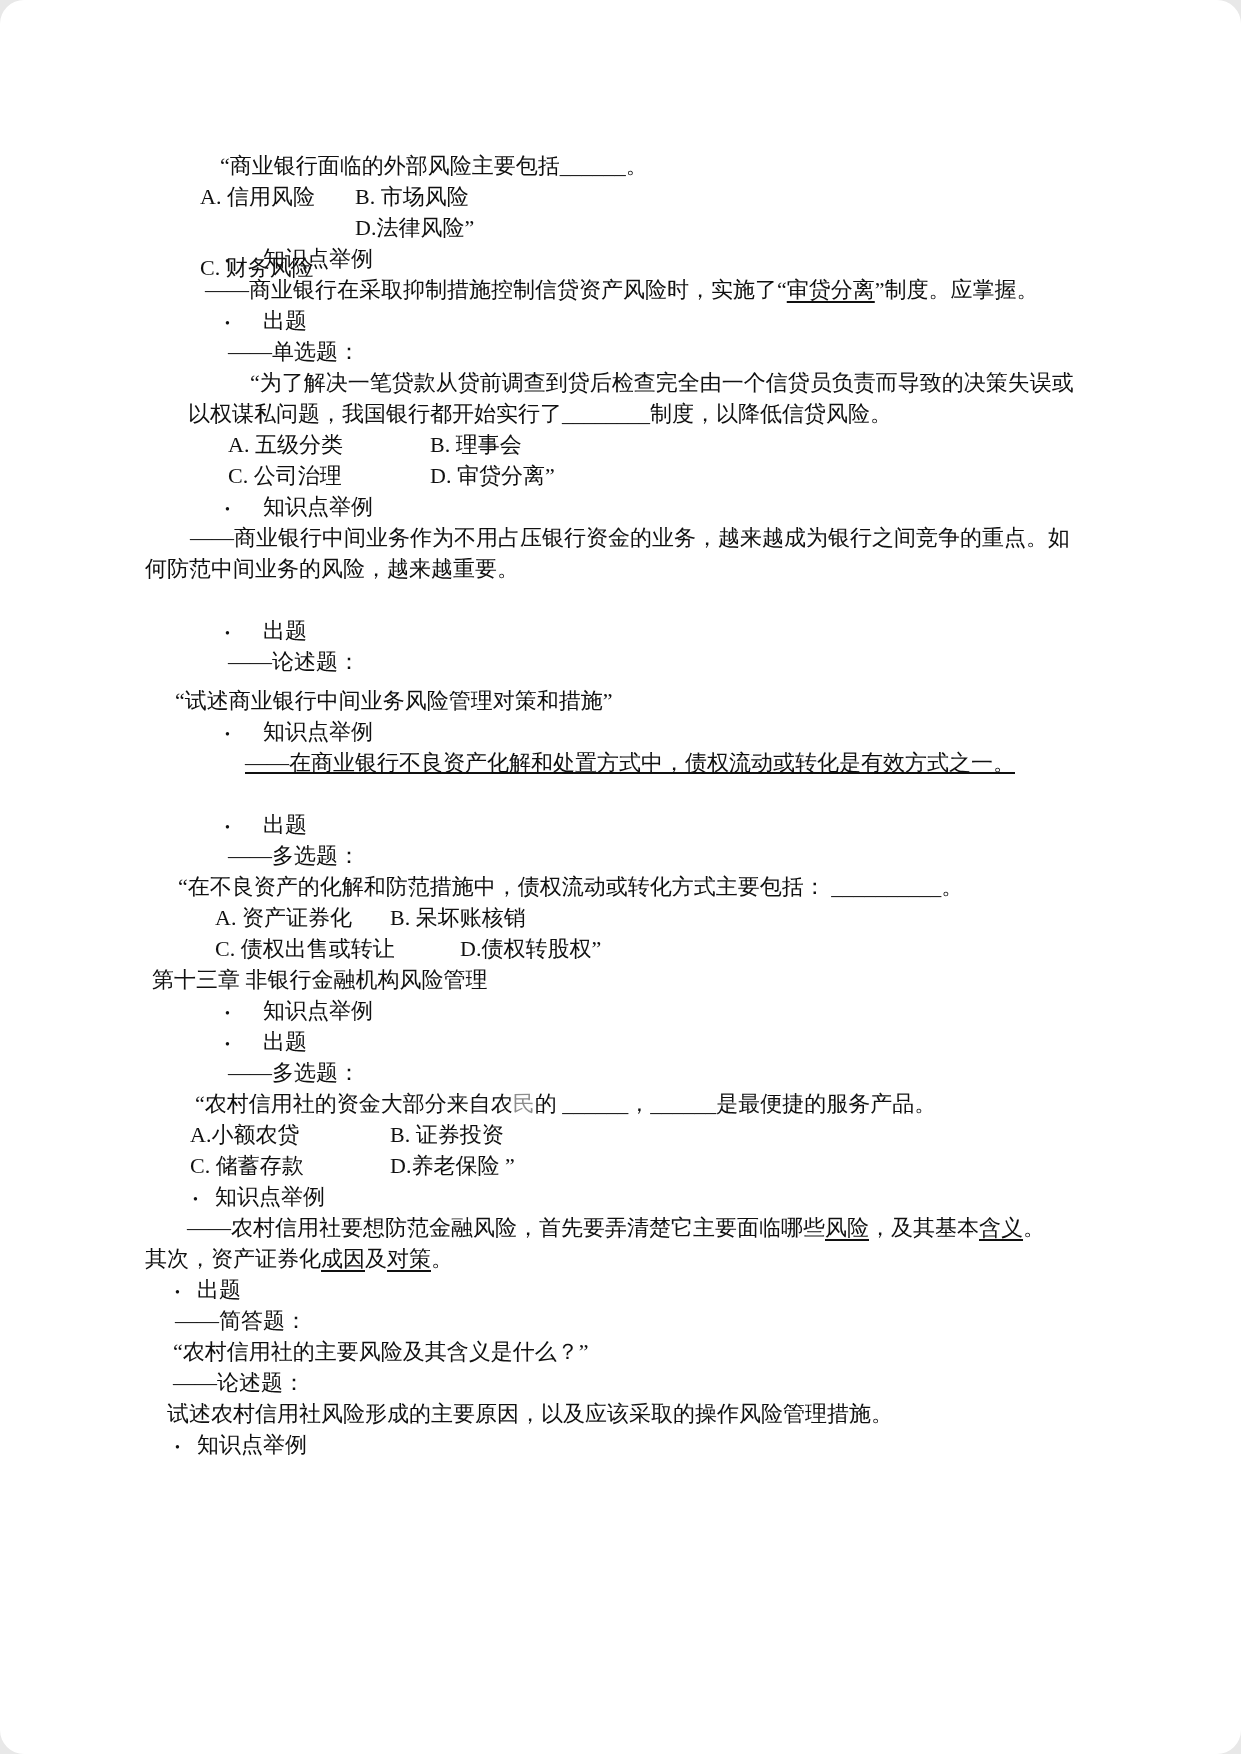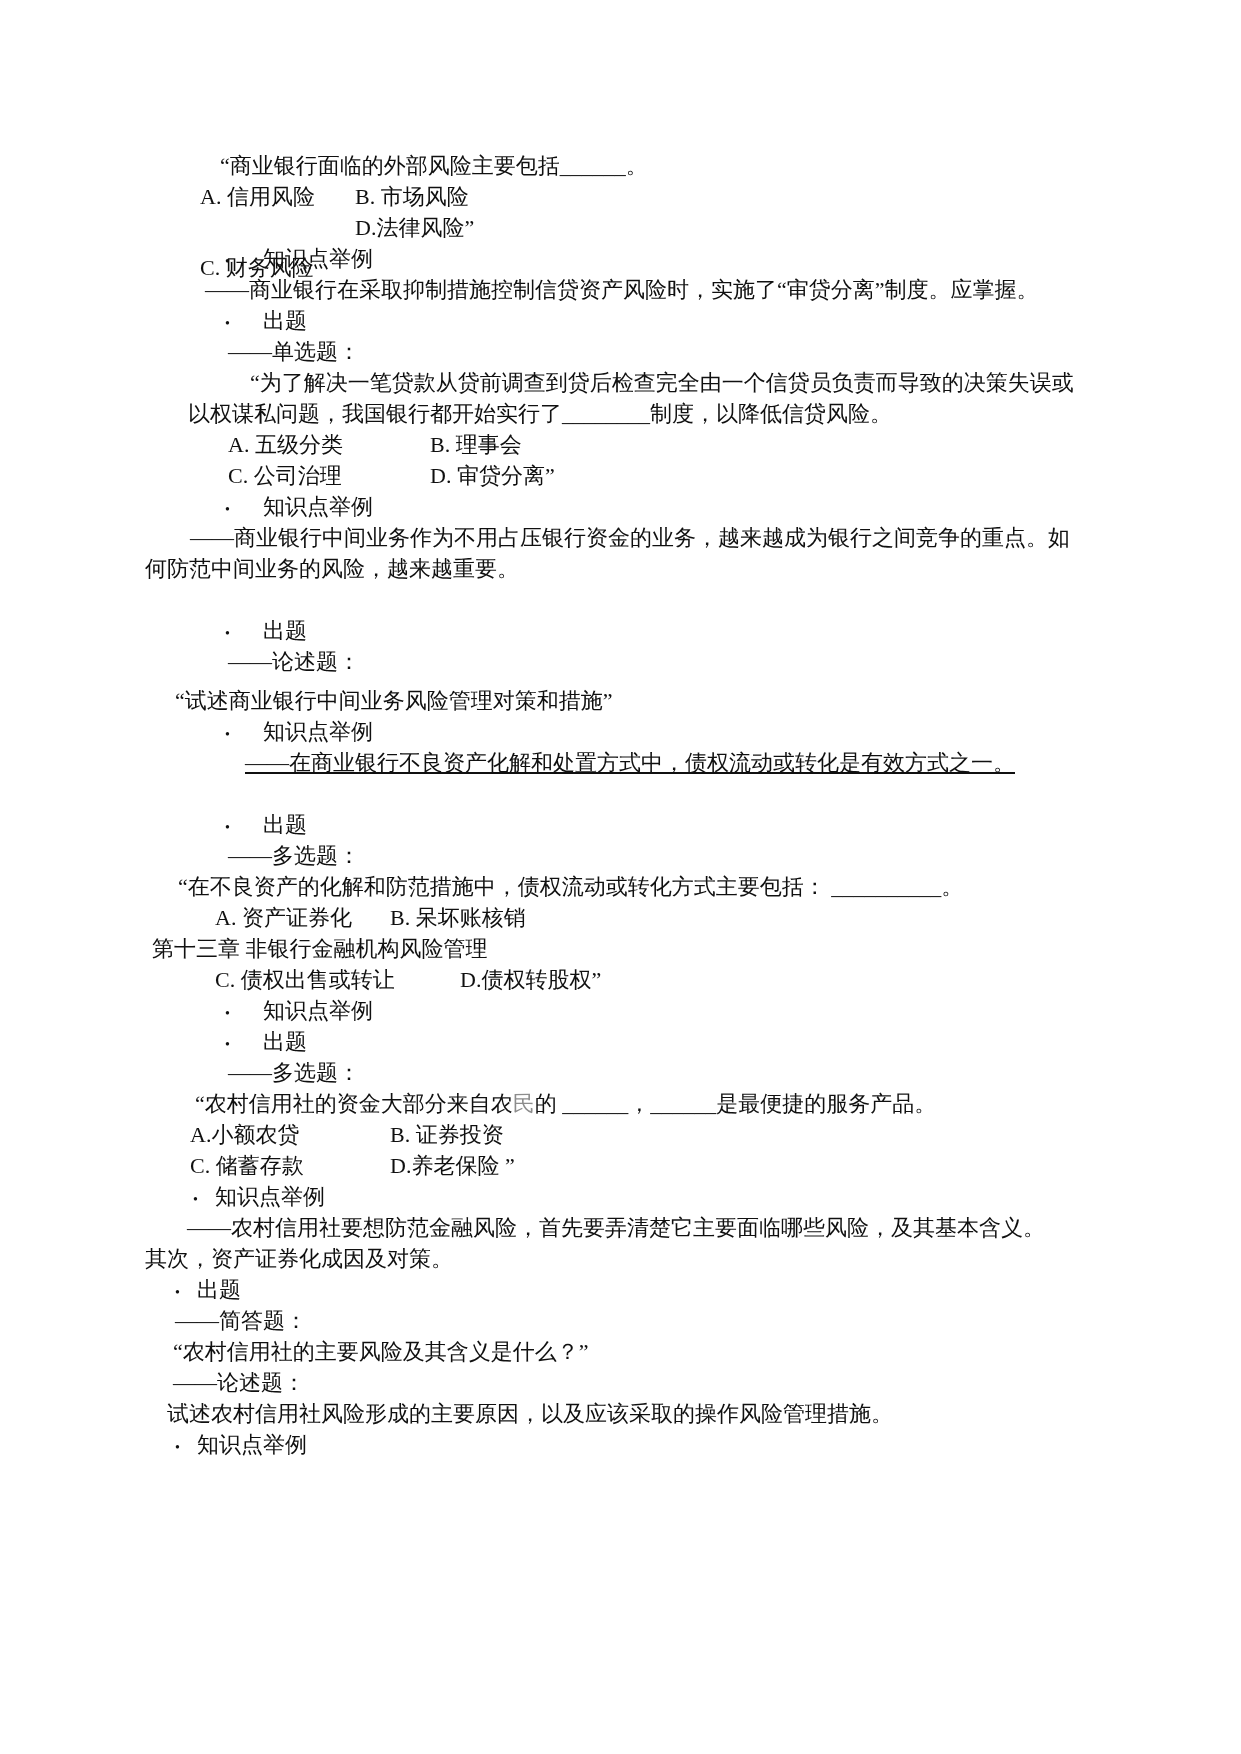--- a/index.html
+++ b/index.html
@@ -1,25 +1,26 @@
 <!DOCTYPE html>
 <html><head>
 <meta charset="utf-8">
 <style>
   html,body{margin:0;padding:0;background:#e8e8e8;}
   .page{
     position:relative;width:1241px;height:1754px;background:#ffffff;overflow:hidden;
     font-family:"Liberation Serif","DejaVu Serif",serif;
+    border-radius:24px;
   }
   .doc{
     position:absolute;left:145px;top:150px;width:1010px;
     font-size:22px;color:#101010;
   }
   .line{height:31px;line-height:31px;white-space:nowrap;}
-  .u{text-underline-offset:4px;}
+  .u{text-decoration:underline;text-underline-offset:4px;}
   .g{color:#8c8c8c;}
   .colA{display:inline-block;vertical-align:top;}
   .bullet{display:inline-block;font-size:14px;color:#101010;}
 </style>
 </head>
 <body>
 
 <div class="page">
   <div class="doc">
       <div class="line" style="padding-left: 75px;"><span>“商业银行面临的外部风险主要包括______。</span></div>
@@ -40,22 +41,22 @@
       <div class="line" style="padding-left: 80px;"><span class="bullet" style="width: 38px;">•</span><span>出题</span></div>
       <div class="line" style="padding-left: 83px;"><span>——论述题：</span></div>
       <div class="line" style="padding-left: 30px; margin-top: 8px;"><span>“试述商业银行中间业务风险管理对策和措施”</span></div>
       <div class="line" style="padding-left: 80px;"><span class="bullet" style="width: 38px;">•</span><span>知识点举例</span></div>
       <div class="line" style="padding-left: 100px; text-decoration: underline;"><span>——在商业银行不良资产化解和处置方式中，债权流动或转化是有效方式之一。</span></div>
       <div class="line">&nbsp;</div>
       <div class="line" style="padding-left: 80px;"><span class="bullet" style="width: 38px;">•</span><span>出题</span></div>
       <div class="line" style="padding-left: 83px;"><span>——多选题：</span></div>
       <div class="line" style="padding-left: 33px;"><span>“在不良资产的化解和防范措施中，债权流动或转化方式主要包括： __________。</span></div>
       <div class="line" style="padding-left: 70px;"><span class="colA" style="width: 175px;"><span>A. 资产证券化</span></span><span><span>B. 呆坏账核销</span></span></div>
+      <div class="line" style="padding-left: 70px;"><span class="colA" style="width: 245px;"><span>C. 债权出售或转让</span></span><span><span>D.债权转股权”</span></span></div>
       <div class="line" style="padding-left: 7px;"><span>第十三章 非银行金融机构风险管理</span></div>
-      <div class="line" style="padding-left: 70px;"><span class="colA" style="width: 245px;"><span>C. 债权出售或转让</span></span><span><span>D.债权转股权”</span></span></div>
       <div class="line" style="padding-left: 80px;"><span class="bullet" style="width: 38px;">•</span><span>知识点举例</span></div>
       <div class="line" style="padding-left: 80px;"><span class="bullet" style="width: 38px;">•</span><span>出题</span></div>
       <div class="line" style="padding-left: 83px;"><span>——多选题：</span></div>
       <div class="line" style="padding-left: 50px;"><span>“农村信用社的资金大部分来自农</span><span class="g">民</span><span>的 ______，______是最便捷的服务产品。</span></div>
       <div class="line" style="padding-left: 45px;"><span class="colA" style="width: 200px;"><span>A.小额农贷</span></span><span><span>B. 证券投资</span></span></div>
       <div class="line" style="padding-left: 45px;"><span class="colA" style="width: 200px;"><span>C. 储蓄存款</span></span><span><span>D.养老保险 ”</span></span></div>
       <div class="line" style="padding-left: 48px;"><span class="bullet" style="width: 22px;">•</span><span>知识点举例</span></div>
       <div class="line" style="padding-left: 42px;"><span>——农村信用社要想防范金融风险，首先要弄清楚它主要面临哪些</span><span class="u">风险</span><span>，及其基本</span><span class="u">含义</span><span>。</span></div>
       <div class="line"><span>其次，资产证券化</span><span class="u">成因</span><span>及</span><span class="u">对策</span><span>。</span></div>
       <div class="line" style="padding-left: 30px;"><span class="bullet" style="width: 22px;">•</span><span>出题</span></div>

